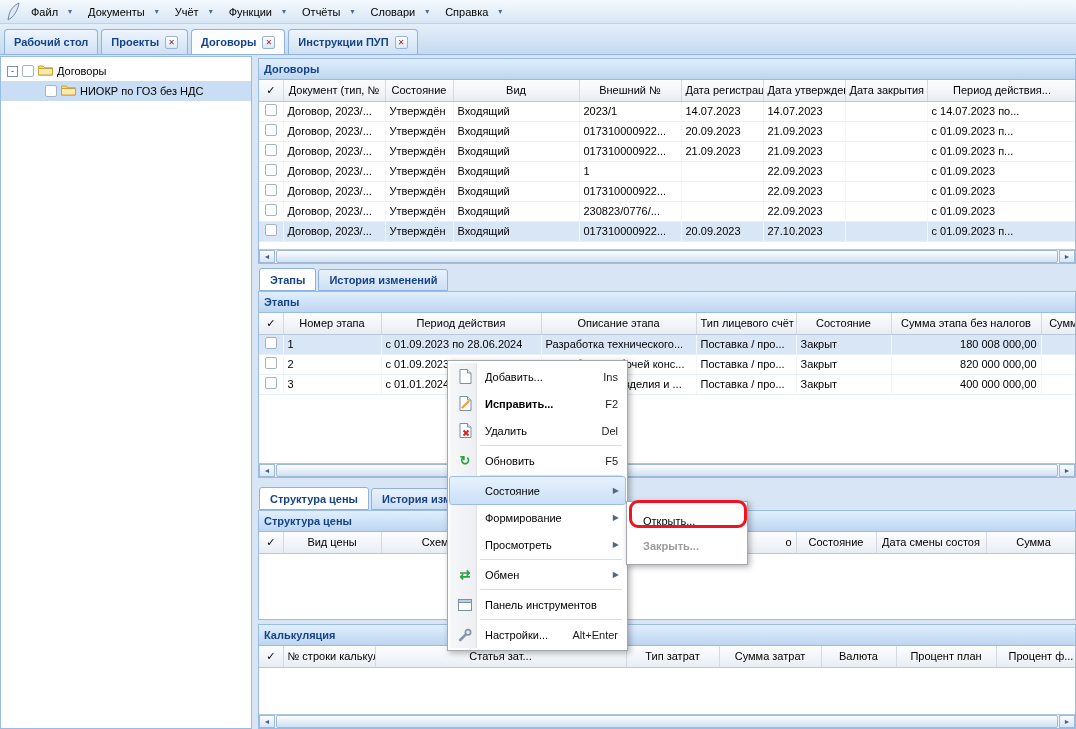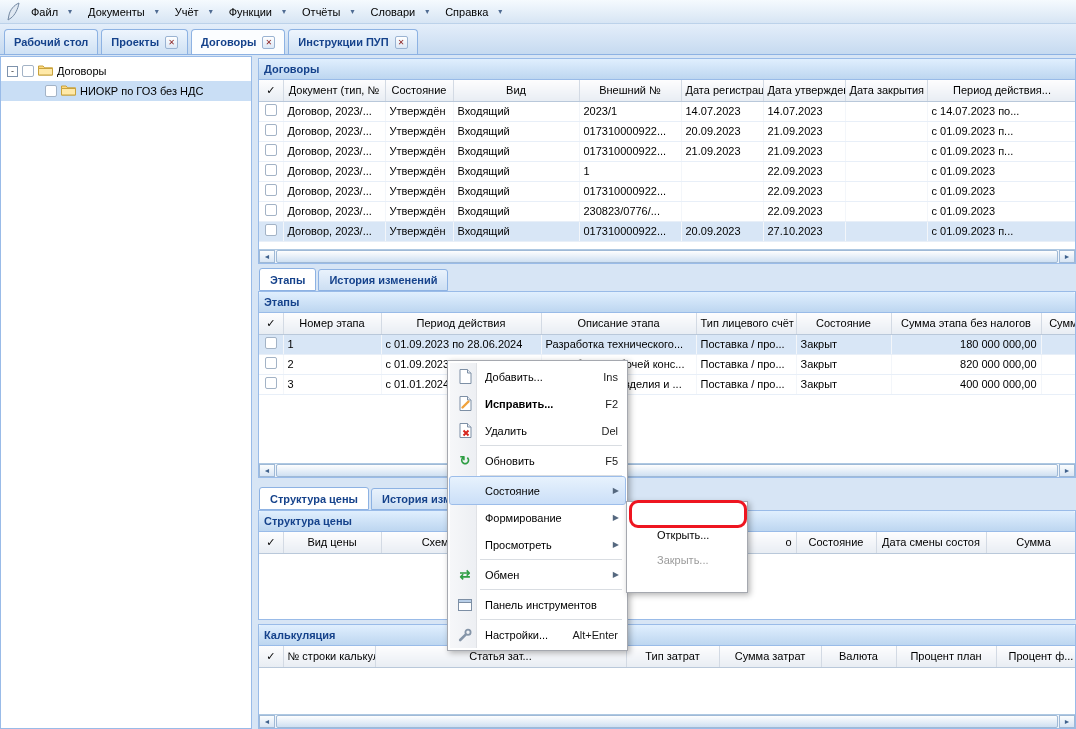--- a/index.html
+++ b/index.html
@@ -68,23 +68,23 @@
 .mi{position:relative;height:27px;display:flex;align-items:center;padding:0 4px 0 2px;}
 .mic{width:26px;display:flex;justify-content:center;align-items:center;z-index:1;flex:none;}
 .mil{padding-left:7px;flex:1;position:relative;overflow:hidden;white-space:nowrap;}
 .mis{color:#1a1a1a;padding-right:3px;}
 .mia{font-size:8px;color:#55687f;padding-right:2px;}
 .mi.bold .mil{font-weight:bold;}
 .mi.hov{background:linear-gradient(#e7f2fd,#cbdff8);outline:1px solid #9cbdea;border-radius:2px;}
 .msep{height:1px;background:#d9dde2;margin:1px 3px 1px 30px;position:relative;z-index:1;}
 .gico{color:#2f9e44;font-weight:bold;font-size:13px;line-height:13px;}
 
-.ctx2{position:absolute;left:626px;top:501px;width:122px;background:#fff;border:1px solid #a5a8af;box-shadow:2px 2px 6px rgba(0,0,0,.3);padding:20px;z-index:110;}
+.ctx2{position:absolute;left:626px;top:501px;width:122px;background:#fff;border:1px solid #a5a8af;box-shadow:2px 2px 6px rgba(0,0,0,.3);padding:6px;z-index:110;}
 .mi2{height:25px;display:flex;align-items:center;padding:0 6px 0 10px;}
-.mi2.dis{color:#9b9b9b;}
+.mi2.dis{color:#9b9b9b;font-weight:bold;}
 .redbox{position:absolute;left:629px;top:500px;width:118px;height:28px;border:3px solid #ee1520;border-radius:9px;z-index:120;}
 </style>
 </head>
 <body>
 
 <div class="menubar">
   <span class="applogo">
     <svg width="15" height="19" viewBox="0 0 15 19">
         <path d="M13 1C8 3 4 8 3 13l-1 5 3-2c4-3 7-9 8-15z" fill="#dfe8f2" stroke="#7287a1"></path>
       </svg>
@@ -321,21 +321,21 @@
           </tr>
             </thead>
           <tbody>
             <tr class="row sel">
                 <td class="chk"><span class="cb"></span></td>
                 <td>1</td>
                 <td>с 01.09.2023 по 28.06.2024</td>
                 <td>Разработка технического...</td>
                 <td>Поставка / про...</td>
                 <td>Закрыт</td>
-                <td class="num">180 000 000,00</td>
+                <td class="num">180 008 000,00</td>
                 <td></td>
               </tr>
             <tr class="row">
                 <td class="chk"><span class="cb"></span></td>
                 <td>2</td>
                 <td>с 01.09.2023 по ...</td>
                 <td>Разработка рабочей конс...</td>
                 <td>Поставка / про...</td>
                 <td>Закрыт</td>
                 <td class="num">820 000 000,00</td>

